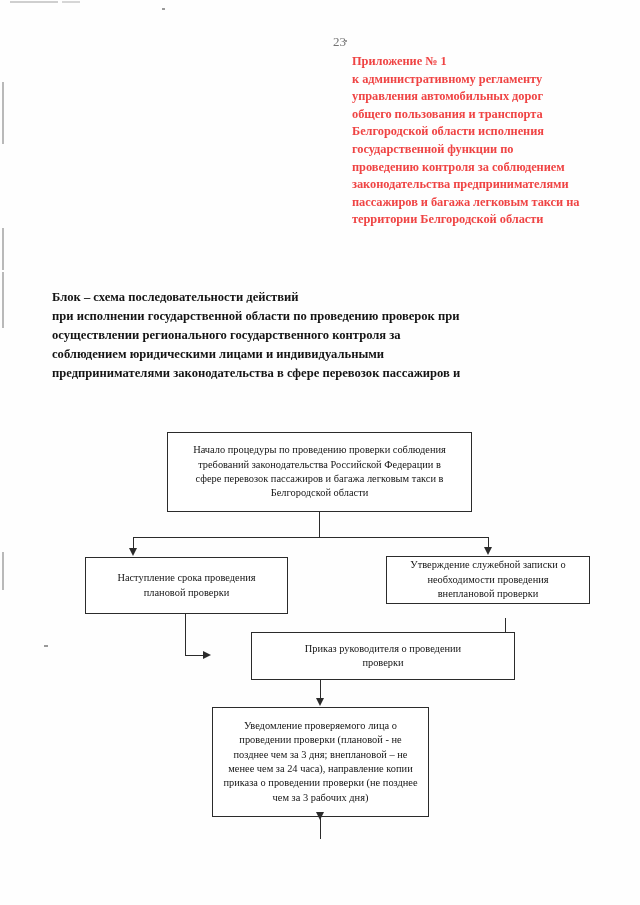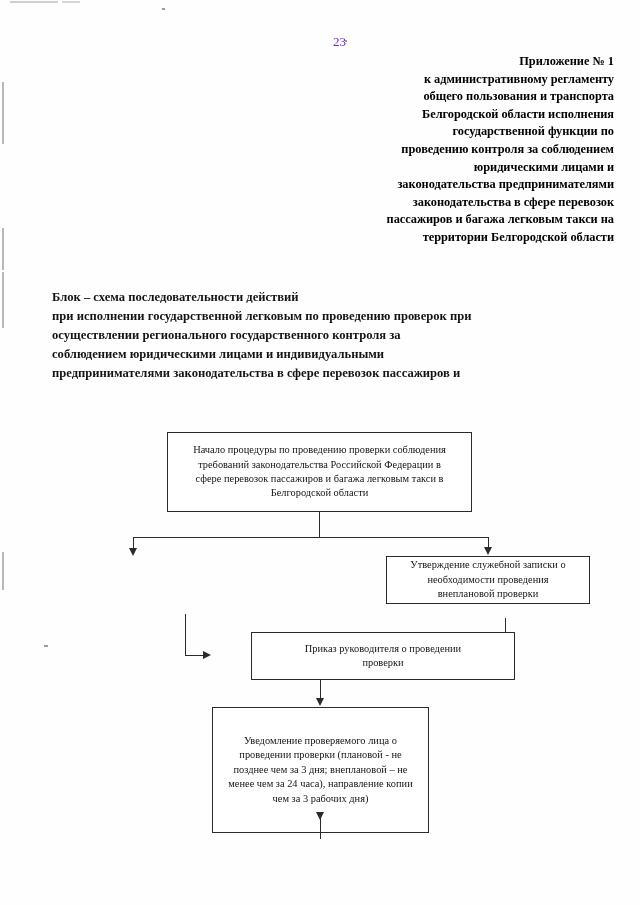--- a/index.html
+++ b/index.html
@@ -33,34 +33,34 @@
     background: #9a9a9a;
   }
 
   
   .page-number {
     position: absolute;
     left: 333px;
     top: 34px;
     font-size: 13px;
     font-family: "Liberation Serif", serif;
-    color: #6d28d9;
+    color: #737373;
   }
 
   
   .appendix-block {
     position: absolute;
     left: 352px;
     top: 53px;
     width: 262px;
-    text-align: right;
+    text-align: left;
     font-weight: bold;
     font-size: 12.4px;
     line-height: 17.6px;
-    color: #000000;
+    color: #ef4444;
     letter-spacing: -0.05px;
   }
   .appendix-block .ln { display: block; white-space: nowrap; }
 
   
   .doc-title {
     position: absolute;
     left: 52px;
     top: 288px;
     width: 540px;
@@ -93,21 +93,21 @@
     line-height: 14.4px;
     color: #151515;
     padding: 3px 7px;
   }
   .node .ln { display: block; white-space: nowrap; }
 
   #node-start   { left: 167px; top: 432px;  width: 305px; height: 80px; }
   #node-planned { left: 85px;  top: 557px;  width: 203px; height: 57px; }
   #node-unplanned { left: 386px; top: 556px; width: 204px; height: 48px; }
   #node-order   { left: 213px; top: 632px;  width: 264px; height: 48px; margin-left: 38px; }
-  #node-notice  { left: 212px; top: 707px;  width: 217px; height: 126px; }
+  #node-notice  { left: 212px; top: 707px;  width: 217px; height: 110px; }
 
   .node-inner { width: 100%; }
 
   
   .vline { position: absolute; width: 1.4px; background: #2b2b2b; }
   .hline { position: absolute; height: 1.4px; background: #2b2b2b; }
   .arrow-down {
     position: absolute;
     width: 0; height: 0;
     border-left: 4.5px solid transparent;
@@ -142,34 +142,33 @@
   <div class="scan-edge" style="left:62px; top:1px; width:18px; height:2px; background:#d6d6d6;"></div>
   <div class="scan-speck" style="left:162px; top:8px; width:3px; height:2px;"></div>
   <div class="scan-speck" style="left:345px; top:40px; width:2px; height:2px;"></div>
   <div class="scan-speck" style="left:44px; top:645px; width:4px; height:2px;"></div>
 
   <div class="page-number">23</div>
 
   <div class="appendix-block">
     <span class="ln">Приложение № 1</span>
     <span class="ln">к административному регламенту</span>
+    <span class="ln">управления автомобильных дорог</span>
     <span class="ln">общего пользования и транспорта</span>
     <span class="ln">Белгородской области исполнения</span>
     <span class="ln">государственной функции по</span>
     <span class="ln">проведению контроля за соблюдением</span>
-    <span class="ln">юридическими лицами и</span>
     <span class="ln">законодательства предпринимателями</span>
-    <span class="ln">законодательства в сфере перевозок</span>
     <span class="ln">пассажиров и багажа легковым такси на</span>
     <span class="ln">территории Белгородской области</span>
   </div>
 
   <div class="doc-title">
     <span class="ln">Блок – схема последовательности действий</span>
-    <span class="ln">при исполнении государственной легковым по проведению проверок при</span>
+    <span class="ln">при исполнении государственной области по проведению проверок при</span>
     <span class="ln">осуществлении регионального государственного контроля за</span>
     <span class="ln">соблюдением юридическими лицами и индивидуальными</span>
     <span class="ln">предпринимателями законодательства в сфере перевозок пассажиров и</span>
   </div>
 
   <div class="flow">
 
     <div class="node" id="node-start">
       <div class="node-inner">
         <span class="ln">Начало процедуры по проведению проверки соблюдения</span>
@@ -179,20 +178,26 @@
       </div>
     </div>
 
     <div class="vline" style="left:319px; top:512px; height:26px;"></div>
     <div class="hline" style="left:133px; top:537px; width:356px;"></div>
     <div class="vline" style="left:133px; top:537px; height:13px;"></div>
     <div class="arrow-down" style="left:129px; top:548px;"></div>
     <div class="vline" style="left:488px; top:537px; height:12px;"></div>
     <div class="arrow-down" style="left:484px; top:547px;"></div>
 
+    <div class="node" id="node-planned">
+      <div class="node-inner">
+        <span class="ln">Наступление срока  проведения</span>
+        <span class="ln">плановой проверки</span>
+      </div>
+    </div>
 
     <div class="node" id="node-unplanned">
       <div class="node-inner">
         <span class="ln">Утверждение служебной записки о</span>
         <span class="ln">необходимости проведения</span>
         <span class="ln">внеплановой проверки</span>
       </div>
     </div>
 
     <div class="vline" style="left:185px; top:614px; height:42px;"></div>
@@ -212,20 +217,21 @@
 
     <div class="vline" style="left:320px; top:680px; height:19px;"></div>
     <div class="arrow-down" style="left:316px; top:698px;"></div>
 
     <div class="node" id="node-notice">
       <div class="node-inner">
         <span class="ln">Уведомление проверяемого лица о</span>
         <span class="ln">проведении проверки (плановой - не</span>
         <span class="ln">позднее чем за 3 дня; внеплановой – не</span>
         <span class="ln">менее чем за 24 часа), направление копии</span>
+        <span class="ln">приказа о проведении проверки (не позднее</span>
         <span class="ln">чем за 3 рабочих дня)</span>
       </div>
     </div>
 
     <div class="vline" style="left:320px; top:817px; height:22px;"></div>
     <div class="arrow-down" style="left:316px; top:812px;"></div>
 
   </div>
 
 </div>

